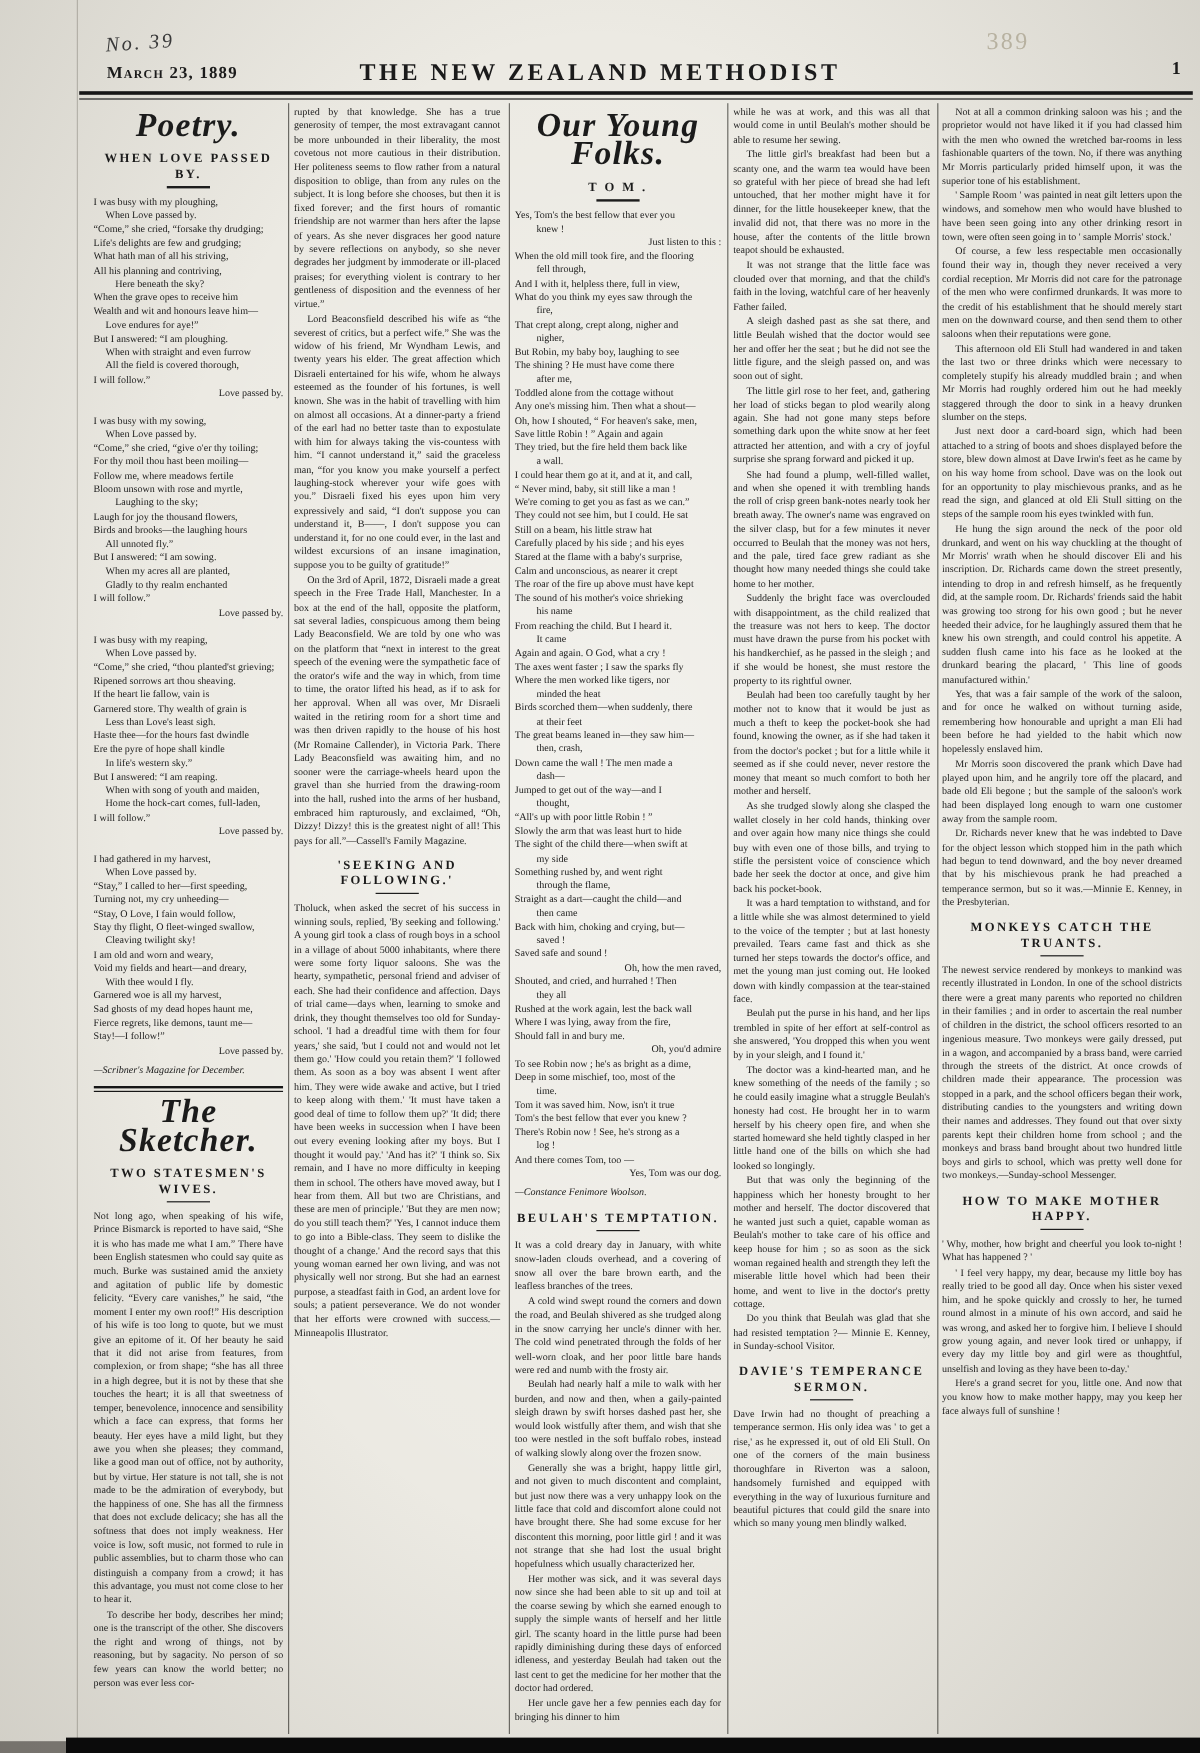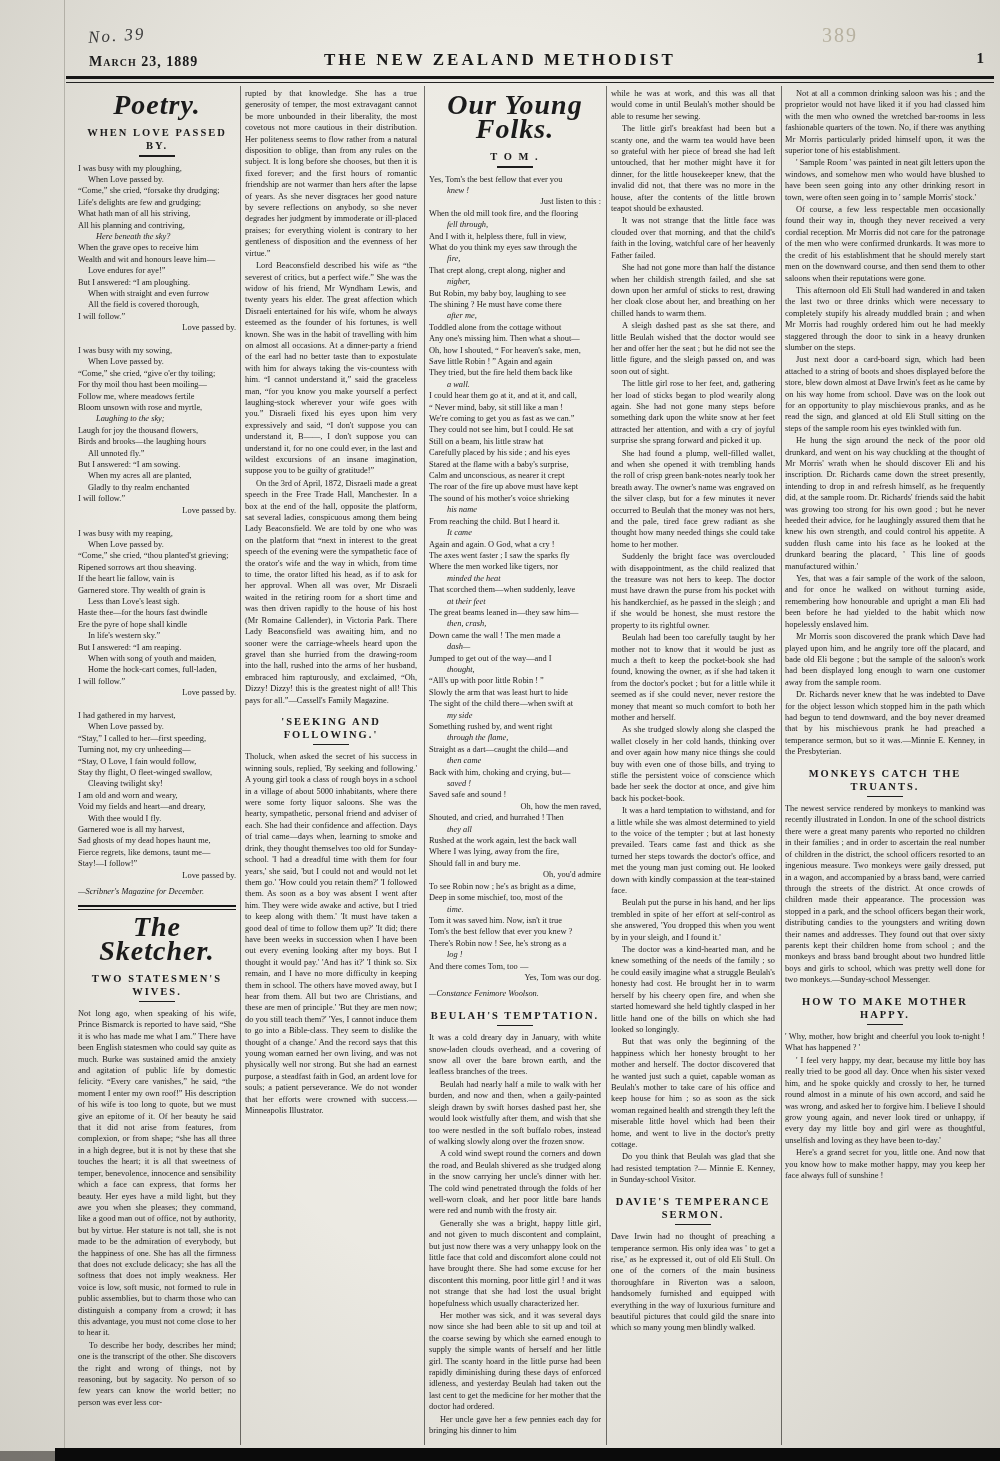--- a/index.html
+++ b/index.html
@@ -10,21 +10,21 @@
   .edge-left{position:absolute;left:64px;top:0;bottom:0;width:1px;background:rgba(60,55,45,.25);}
   .bottom-bar{position:absolute;left:55px;right:0;bottom:0;height:13px;background:#0b0b0b;}
   .corner-smudge{position:absolute;left:0;bottom:0;width:58px;height:10px;background:#2a2722;opacity:.55;}
 
   
   .hand-no{position:absolute;left:88px;top:26px;font-style:italic;font-size:17px;color:#3a3a3a;
         transform:rotate(-4deg);letter-spacing:2px;}
   .mast-date{position:absolute;left:89px;top:54px;font-variant:small-caps;font-weight:bold;
         font-size:14px;letter-spacing:1px;}
   .mast-title{position:absolute;left:0;right:0;top:50px;text-align:center;font-weight:bold;
-        font-size:17px;letter-spacing:3px;}
+        font-size:20px;letter-spacing:3px;}
   .mast-page{position:absolute;right:16px;top:50px;font-weight:bold;font-size:15px;}
   .mast-stamp{position:absolute;left:822px;top:24px;font-size:20px;color:#b7b1a0;letter-spacing:2px;text-align:center;}
   .mast-rule-a{position:absolute;left:66px;right:6px;top:76px;height:3px;background:#161616;}
   .mast-rule-b{position:absolute;left:66px;right:6px;top:82px;height:1px;background:#222;}
 
   
   .col{position:absolute;top:88px;bottom:16px;overflow:hidden;font-size:8.4px;line-height:11.4px;
        text-align:justify;}
   #col1{left:78px;width:158px;}
   #col2{left:245px;width:172px;}
@@ -39,21 +39,21 @@
   .b-ornate{text-align:center;font-weight:bold;font-style:italic;font-size:28px;line-height:24px;
         letter-spacing:1px;margin:5px 0 3px;text-indent:0;}
   .b-head{text-align:center;font-weight:bold;font-size:10.5px;letter-spacing:2px;margin:9px 0 2px;
         text-indent:0;line-height:13px;}
   .b-rule{width:36px;height:1.5px;background:#1d1d1d;margin:3px auto 6px;}
   .b-drule{height:2px;border-top:2px solid #161616;border-bottom:1px solid #161616;margin:7px 0 4px;}
   .b-attr{font-style:italic;margin:5px 0 4px;text-indent:0;}
   .b-poem{text-align:left;margin:2px 0;}
   .pl{padding-left:10px;text-indent:-10px;text-align:left;}
   .pl.ind1{padding-left:20px;}
-  .pl.ind2{padding-left:28px;font-style:italic;}
+  .pl.ind2{padding-left:28px;}
   .pl.cen{text-align:right;padding-left:0;text-indent:0;}
 </style>
 </head>
 <body>
 
 <div id="page">
   <div class="edge-left"></div>
 
   <div class="hand-no">No. 39</div>
   <div class="mast-date">March 23, 1889</div>
@@ -182,21 +182,21 @@
         <div class="pl">Calm and unconscious, as nearer it crept</div>
         <div class="pl">The roar of the fire up above must have kept</div>
         <div class="pl">The sound of his mother's voice shrieking</div>
         <div class="pl ind2">his name</div>
         <div class="pl">From reaching the child.  But I heard it.</div>
         <div class="pl ind2">It came</div>
         <div class="pl">Again and again.  O God, what a cry !</div>
         <div class="pl">The axes went faster ; I saw the sparks fly</div>
         <div class="pl">Where the men worked like tigers, nor</div>
         <div class="pl ind2">minded the heat</div>
-        <div class="pl">That scorched them—when suddenly, leave</div>
+        <div class="pl">Birds scorched them—when suddenly, there</div>
         <div class="pl ind2">at their feet</div>
         <div class="pl">The great beams leaned in—they saw him—</div>
         <div class="pl ind2">then, crash,</div>
         <div class="pl">Down came the wall !  The men made a</div>
         <div class="pl ind2">dash—</div>
         <div class="pl">Jumped to get out of the way—and I</div>
         <div class="pl ind2">thought,</div>
         <div class="pl">“All's up with poor little Robin ! ”</div>
         <div class="pl">Slowly the arm that was least hurt to hide</div>
         <div class="pl">The sight of the child there—when swift at</div>
@@ -222,31 +222,30 @@
         <div class="pl">Tom's the best fellow that ever you knew ?</div>
         <div class="pl">There's Robin now !   See, he's strong as a</div>
         <div class="pl ind2">log !</div>
         <div class="pl">And there comes Tom, too —</div>
         <div class="pl cen">Yes, Tom was our dog.</div>
       </div>
       <div class="b-attr">—Constance Fenimore Woolson.</div>
       <div class="b-head">BEULAH'S  TEMPTATION.</div>
       <div class="b-rule"></div>
       <div class="b-para noind">It was a cold dreary day in January, with white snow-laden clouds overhead, and a covering of snow all over the bare brown earth, and the leafless branches of the trees.</div>
+      <div class="b-para">A cold wind swept round the corners and down the road, and Beulah shivered as she trudged along in the snow carrying her uncle's dinner with her.  The cold wind penetrated through the folds of her well-worn cloak, and her poor little bare hands were red and numb with the frosty air.</div>
       <div class="b-para">Beulah had nearly half a mile to walk with her burden, and now and then, when a gaily-painted sleigh drawn by swift horses dashed past her, she would look wistfully after them, and wish that she too were nestled in the soft buffalo robes, instead of walking slowly along over the frozen snow.</div>
-      <div class="b-para">A cold wind swept round the corners and down the road, and Beulah shivered as she trudged along in the snow carrying her uncle's dinner with her.  The cold wind penetrated through the folds of her well-worn cloak, and her poor little bare hands were red and numb with the frosty air.</div>
       <div class="b-para">Generally she was a bright, happy little girl, and not given to much discontent and complaint, but just now there was a very unhappy look on the little face that cold and discomfort alone could not have brought there.  She had some excuse for her discontent this morning, poor little girl ! and it was not strange that she had lost the usual bright hopefulness which usually characterized her.</div>
       <div class="b-para">Her mother was sick, and it was several days now since she had been able to sit up and toil at the coarse sewing by which she earned enough to supply the simple wants of herself and her little girl.  The scanty hoard in the little purse had been rapidly diminishing during these days of enforced idleness, and yesterday Beulah had taken out the last cent to get the medicine for her mother that the doctor had ordered.</div>
       <div class="b-para">Her uncle gave her a few pennies each day for bringing his dinner to him</div>
     </div>
   <div class="col" id="col4">
       <div class="b-para noind">while he was at work, and this was all that would come in until Beulah's mother should be able to resume her sewing.</div>
       <div class="b-para">The little girl's breakfast had been but a scanty one, and the warm tea would have been so grateful with her piece of bread she had left untouched, that her mother might have it for dinner, for the little housekeeper knew, that the invalid did not, that there was no more in the house, after the contents of the little brown teapot should be exhausted.</div>
       <div class="b-para">It was not strange that the little face was clouded over that morning, and that the child's faith in the loving, watchful care of her heavenly Father failed.</div>
-      <div class="b-para">She had not gone more than half the distance when her childish strength failed, and she sat down upon her armful of sticks to rest, drawing her cloak close about her, and breathing on her chilled hands to warm them.</div>
       <div class="b-para">A sleigh dashed past as she sat there, and little Beulah wished that the doctor would see her and offer her the seat ; but he did not see the little figure, and the sleigh passed on, and was soon out of sight.</div>
       <div class="b-para">The little girl rose to her feet, and, gathering her load of sticks began to plod wearily along again.  She had not gone many steps before something dark upon the white snow at her feet attracted her attention, and with a cry of joyful surprise she sprang forward and picked it up.</div>
       <div class="b-para">She had found a plump, well-filled wallet, and when she opened it with trembling hands the roll of crisp green bank-notes nearly took her breath away.  The owner's name was engraved on the silver clasp, but for a few minutes it never occurred to Beulah that the money was not hers, and the pale, tired face grew radiant as she thought how many needed things she could take home to her mother.</div>
       <div class="b-para">Suddenly the bright face was overclouded with disappointment, as the child realized that the treasure was not hers to keep.  The doctor must have drawn the purse from his pocket with his handkerchief, as he passed in the sleigh ; and if she would be honest, she must restore the property to its rightful owner.</div>
       <div class="b-para">Beulah had been too carefully taught by her mother not to know that it would be just as much a theft to keep the pocket-book she had found, knowing the owner, as if she had taken it from the doctor's pocket ; but for a little while it seemed as if she could never, never restore the money that meant so much comfort to both her mother and herself.</div>
       <div class="b-para">As she trudged slowly along she clasped the wallet closely in her cold hands, thinking over and over again how many nice things she could buy with even one of those bills, and trying to stifle the persistent voice of conscience which bade her seek the doctor at once, and give him back his pocket-book.</div>
       <div class="b-para">It was a hard temptation to withstand, and for a little while she was almost determined to yield to the voice of the tempter ; but at last honesty prevailed.  Tears came fast and thick as she turned her steps towards the doctor's office, and met the young man just coming out.  He looked down with kindly compassion at the tear-stained face.</div>
       <div class="b-para">Beulah put the purse in his hand, and her lips trembled in spite of her effort at self-control as she answered, 'You dropped this when you went by in your sleigh, and I found it.'</div>
       <div class="b-para">The doctor was a kind-hearted man, and he knew something of the needs of the family ; so he could easily imagine what a struggle Beulah's honesty had cost.  He brought her in to warm herself by his cheery open fire, and when she started homeward she held tightly clasped in her little hand one of the bills on which she had looked so longingly.</div>
       <div class="b-para">But that was only the beginning of the happiness which her honesty brought to her mother and herself.  The doctor discovered that he wanted just such a quiet, capable woman as Beulah's mother to take care of his office and keep house for him ; so as soon as the sick woman regained health and strength they left the miserable little hovel which had been their home, and went to live in the doctor's pretty cottage.</div>

